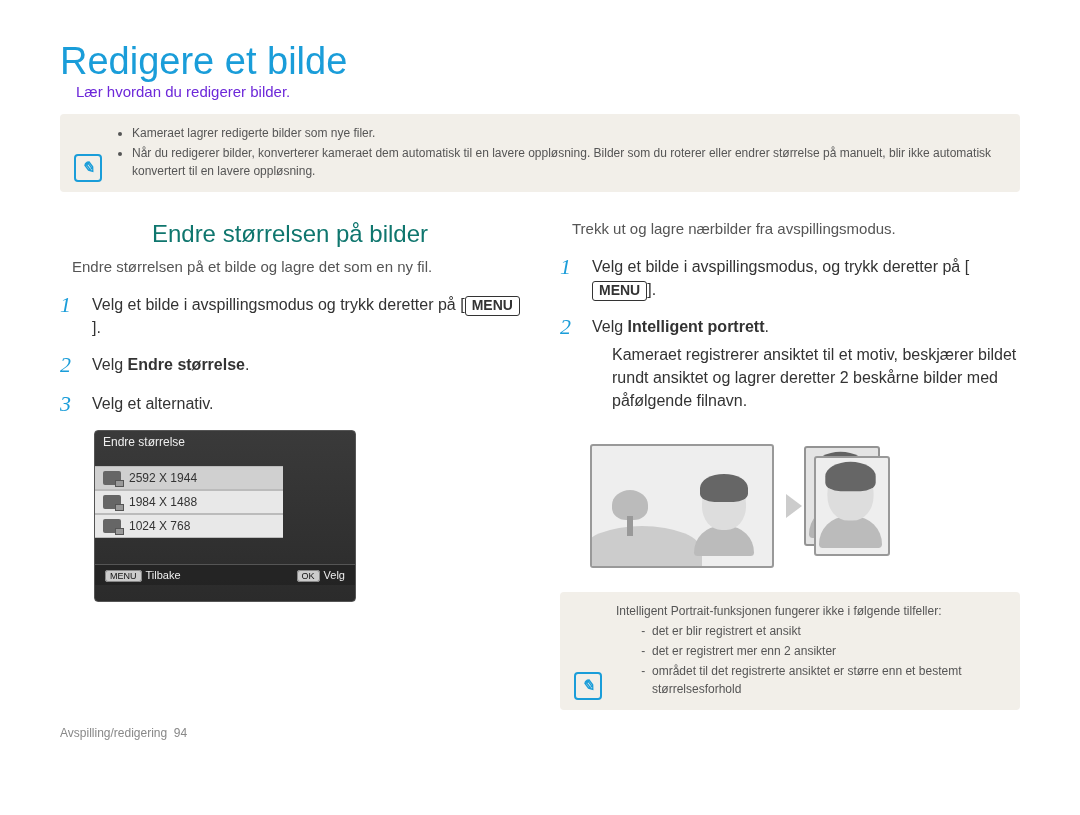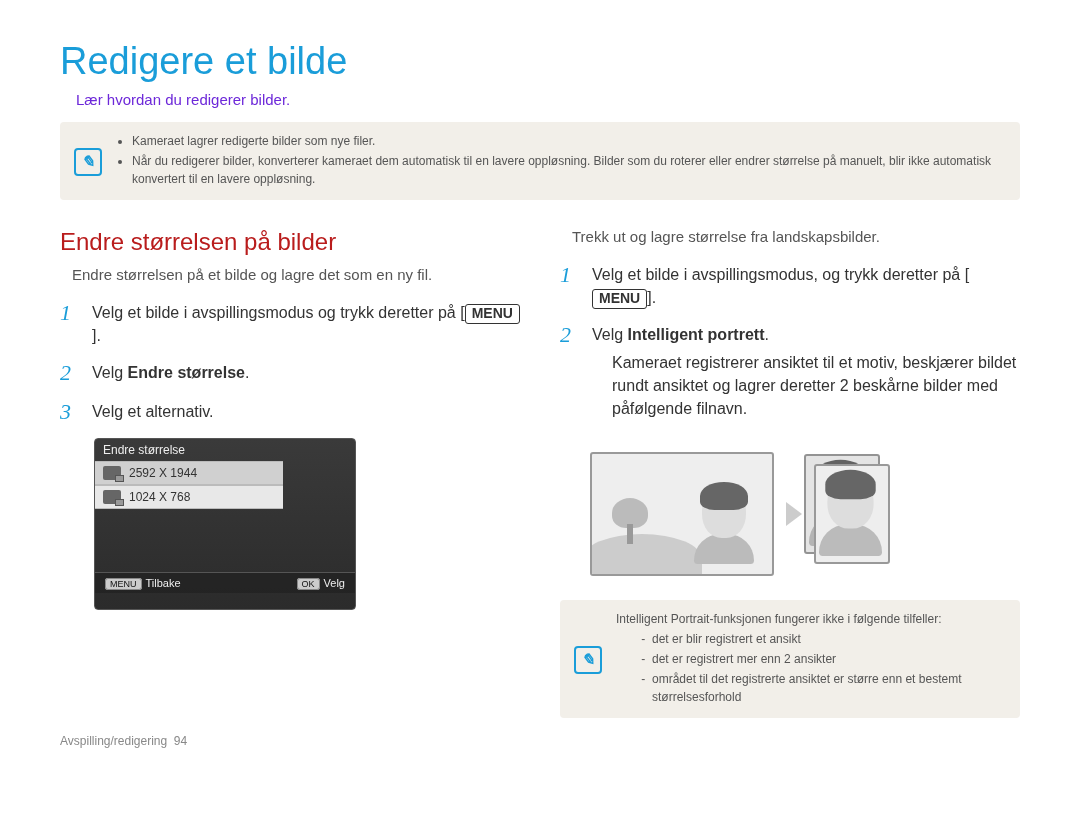--- a/index.html
+++ b/index.html
@@ -10,34 +10,34 @@
     color: #333;
     width: 1080px;
   }
   .page {
     padding: 40px 60px 20px 60px;
   }
   .page-title {
     color: #1a9dd9;
     font-size: 38px;
     font-weight: 300;
-    margin: 0 0 8px 0;
+    margin: 0 0 0 0;
   }
   .page-subtitle {
     font-size: 15px;
     color: #6d28d9;
     margin: 0 0 14px 16px;
   }
   .note-box {
     background: #f2efe9;
     border-radius: 4px;
     padding: 10px 14px;
     display: flex;
     gap: 14px;
-    align-items: center;
+    align-items: flex-end;
     font-size: 12px;
     color: #555;
     line-height: 1.5;
   }
   .note-icon {
     width: 24px;
     height: 24px;
     flex: 0 0 24px;
     border: 2px solid #1a9dd9;
     border-radius: 4px;
@@ -64,24 +64,25 @@
   }
   .columns {
     display: flex;
     gap: 40px;
     margin-top: 28px;
   }
   .col {
     flex: 1;
   }
   .section-heading {
-    color: #b91c1c;
+    color: #0f766e;
     font-size: 24px;
     font-weight: 400;
     margin: 0 0 10px 0;
+    text-align: center;
   }
   .section-sub {
     font-size: 15px;
     color: #555;
     margin: 0 0 18px 12px;
   }
   .steps {
     list-style: none;
     padding: 0;
     margin: 0;
@@ -150,20 +151,21 @@
     gap: 8px;
     padding: 4px 8px;
     background: #e8e8e8;
     color: #333;
     border-top: 1px solid #bbb;
     border-bottom: 1px solid #bbb;
     width: 66%;
   }
   .cs-item.selected {
     background: #d0d0d0;
+    margin-top: 13px;
   }
   .cs-icon {
     width: 18px;
     height: 14px;
     background: #666;
     border-radius: 2px;
     display: inline-block;
     position: relative;
   }
   .cs-icon::after {
@@ -357,32 +359,36 @@
       </ol>
 
       <div class="camera-screen">
         <div class="cs-title">Endre størrelse</div>
         <div class="cs-item selected">
             <span class="cs-icon"></span>
             <span>2592 X 1944</span>
           </div>
         <div class="cs-item">
             <span class="cs-icon"></span>
+            <span>1984 X 1488</span>
+          </div>
+        <div class="cs-item">
+            <span class="cs-icon"></span>
             <span>1024 X 768</span>
           </div>
         <div class="cs-bottom">
           <span><span class="cs-btn">MENU</span><span>Tilbake</span></span>
           <span><span class="cs-btn">OK</span><span>Velg</span></span>
         </div>
       </div>
 
     </div>
 
     <div class="col">
-      <p class="section-sub">Trekk ut og lagre størrelse fra landskapsbilder.</p>
+      <p class="section-sub">Trekk ut og lagre nærbilder fra avspillingsmodus.</p>
 
       <ol class="steps">
         <li>
           <span class="step-num">1</span>
           <span>
             <span>Velg et bilde i avspillingsmodus, og trykk deretter på [</span><span class="menu-chip">MENU</span><span>].</span>
           </span>
         </li>
         <li>
           <span class="step-num">2</span>

